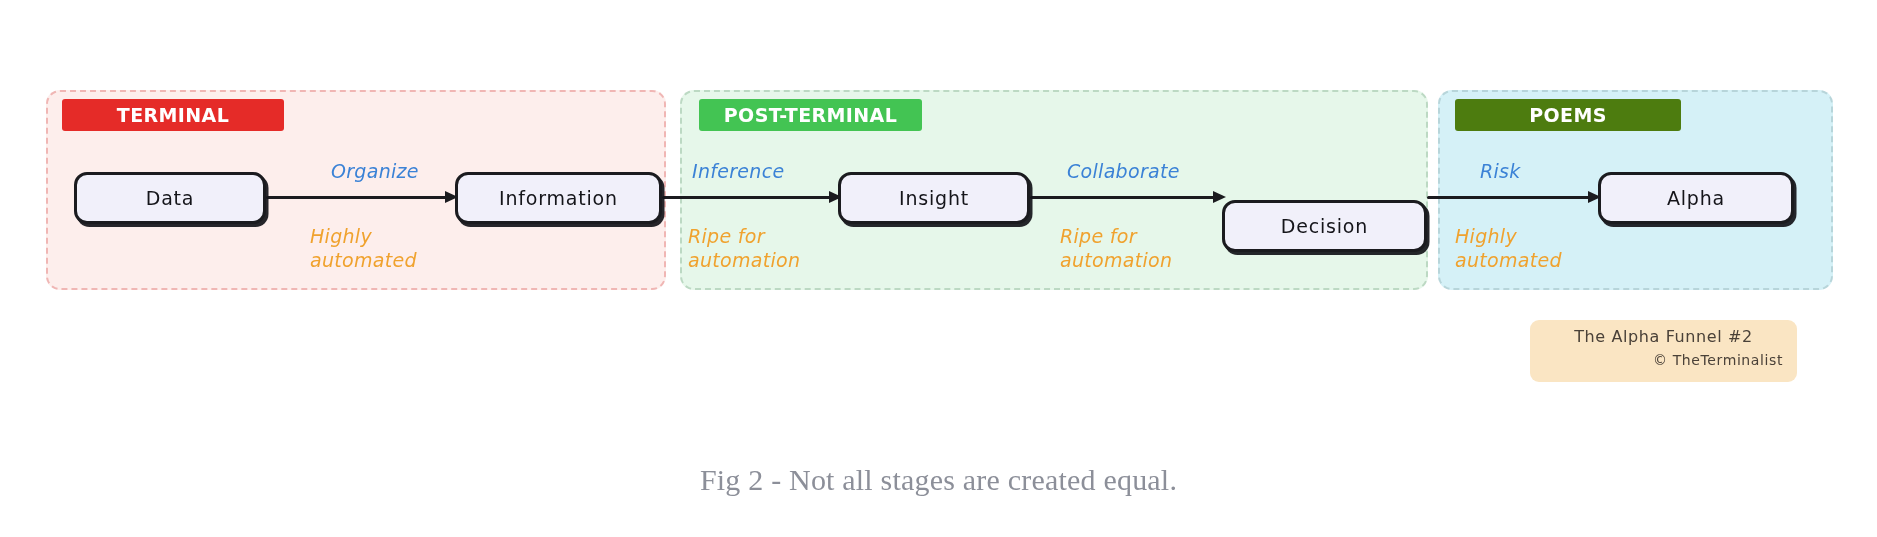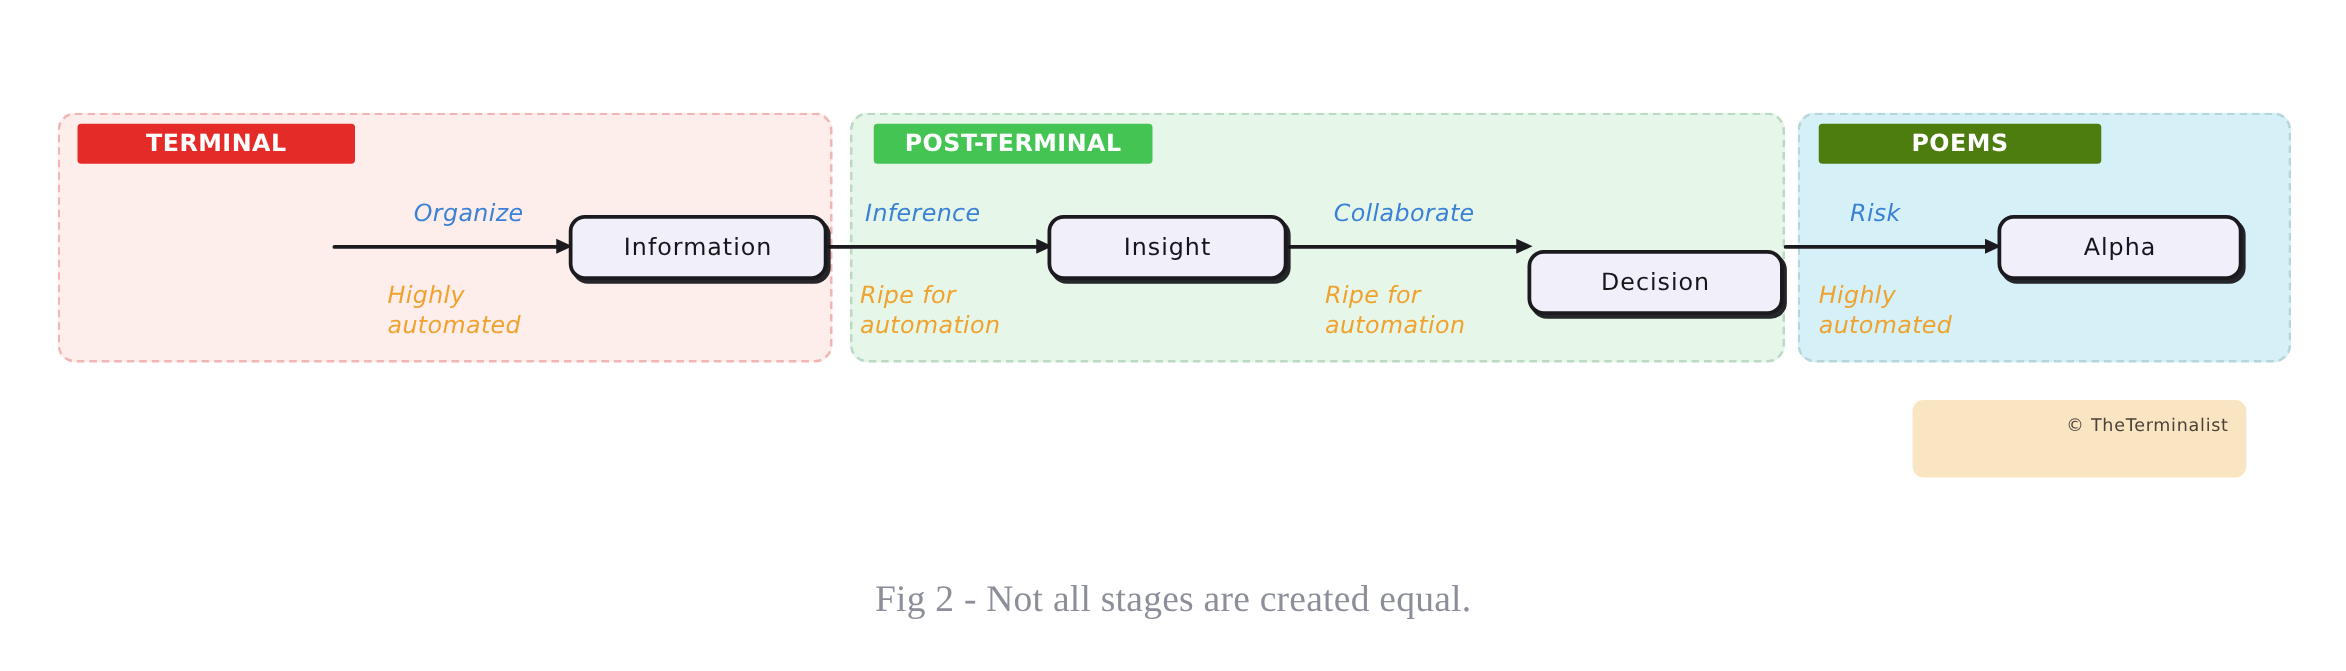--- a/index.html
+++ b/index.html
@@ -238,20 +238,21 @@
   </div>
   <div class="arrow arrow-3">
     <span class="shaft"></span>
     <span class="head"></span>
   </div>
   <div class="arrow arrow-4">
     <span class="shaft"></span>
     <span class="head"></span>
   </div>
 
+  <div class="node node-data">Data</div>
   <div class="node node-insight">Insight</div>
   <div class="node node-information">Information</div>
   <div class="node node-decision">Decision</div>
   <div class="node node-alpha">Alpha</div>
 
   <div class="edge-top lbl-organize">Organize</div>
   <div class="edge-top lbl-inference">Inference</div>
   <div class="edge-top lbl-collaborate">Collaborate</div>
   <div class="edge-top lbl-risk">Risk</div>
 
@@ -266,18 +267,19 @@
   <div class="edge-bottom sub-3">
     <span>Ripe for</span>
     <span class="l2">automation</span>
   </div>
   <div class="edge-bottom sub-4">
     <span>Highly</span>
     <span class="l2">automated</span>
   </div>
 
   <div class="credit">
+    <span class="line1">The Alpha Funnel #2</span>
     <span class="line2">© TheTerminalist</span>
   </div>
 
   <div class="caption">Fig 2 - Not all stages are created equal.</div>
 
 </div>
 
 </body></html>

